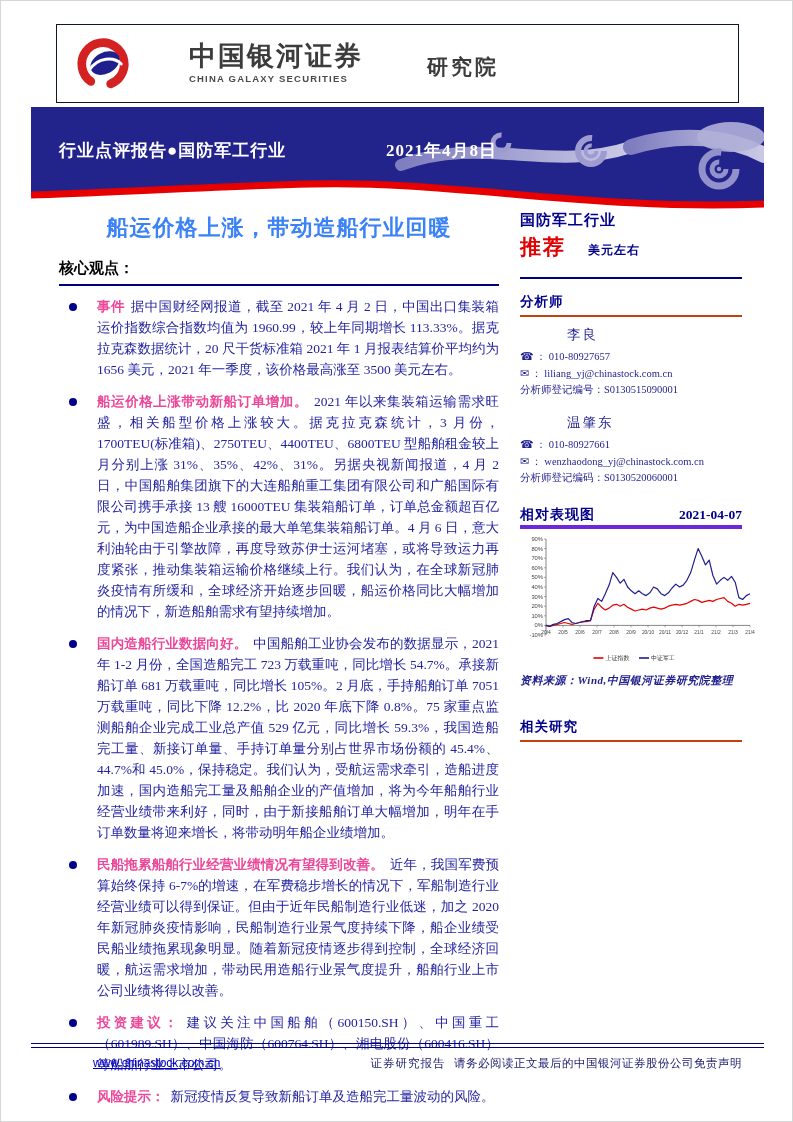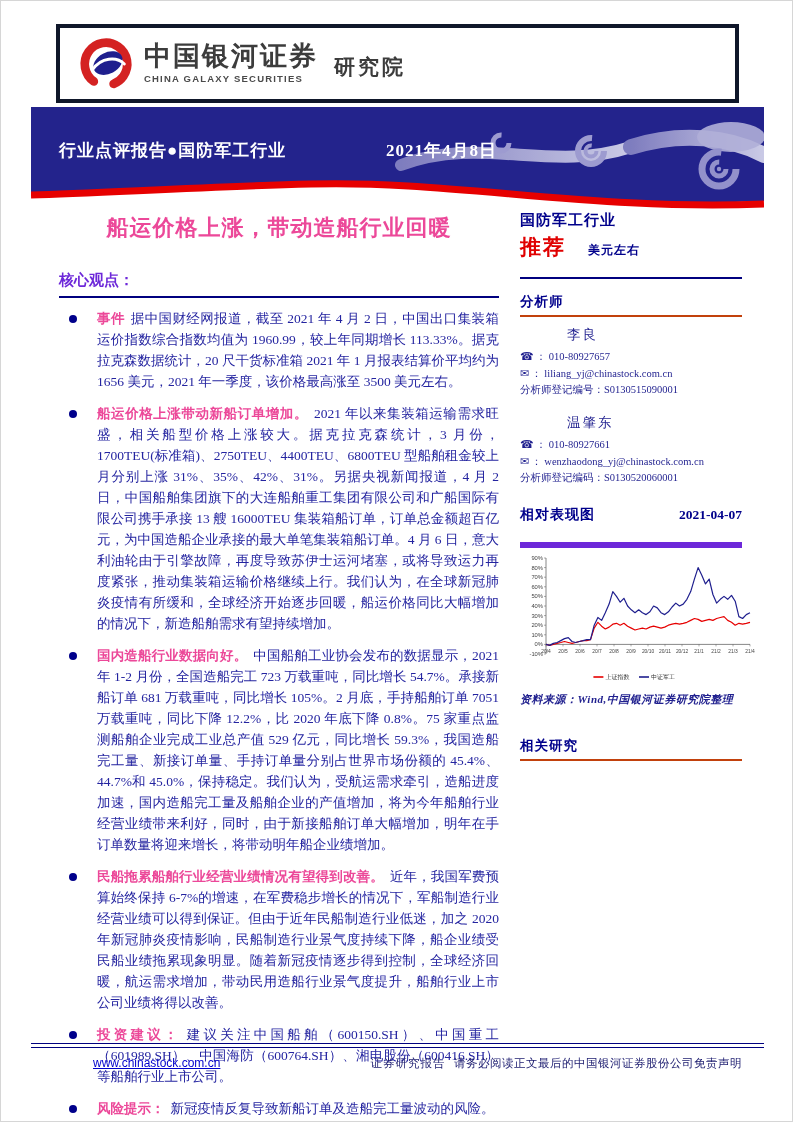--- a/index.html
+++ b/index.html
@@ -4,44 +4,44 @@
 <style>
   html,body{margin:0;padding:0;background:#e8e8e8;}
   .page{
     position:relative;width:793px;height:1122px;margin:0 auto;
     background:#ffffff;border:1px solid #d6d6d6;box-sizing:border-box;
     font-family:"Liberation Serif", serif;overflow:hidden;
   }
   
   .header-box{
     position:absolute;left:55px;top:23px;width:683px;height:79px;
-    border:4px solid #0f172a;box-sizing:border-box;background:#fff;
-    display:flex;align-items:center;padding-left:18px;
+    border:1px solid #0f172a;box-sizing:border-box;background:#fff;
+    display:flex;align-items:center;padding-left:18px;gap:48px;
   }
   .logo-swirl{width:56px;height:56px;flex:0 0 auto;}
   .brand-block{margin-left:10px;line-height:1;}
   .brand-cn{font-size:27px;font-weight:bold;color:#3c3c3c;letter-spacing:2px;font-family:"Liberation Sans",sans-serif;}
   .brand-en{font-size:9.5px;font-weight:bold;color:#4a4a4a;letter-spacing:1.2px;margin-top:4px;font-family:"Liberation Sans",sans-serif;}
   .dept{font-size:21px;font-weight:bold;color:#3c3c3c;margin-left:16px;margin-top:6px;letter-spacing:3px;font-family:"Liberation Sans",sans-serif;}
   
   .banner{position:absolute;left:30px;top:106px;width:712px;height:102px;}
   .banner svg{position:absolute;left:0;top:0;}
   .banner-text{
     position:absolute;left:28px;top:32px;color:#ffffff;font-weight:bold;
     font-size:17px;letter-spacing:1px;white-space:nowrap;
   }
   .banner-date{position:absolute;left:355px;top:32px;color:#ffffff;font-weight:bold;font-size:17px;letter-spacing:1px;}
   
   .left-col{position:absolute;left:58px;top:212px;width:440px;}
   .doc-title{
-    text-align:center;color:#ec4899;font-weight:bold;font-size:22px;
-    letter-spacing:1px;margin:0 0 28px 0;
+    text-align:center;color:#3b82f6;font-weight:bold;font-size:22px;
+    letter-spacing:1px;margin:0 0 16px 0;
   }
   .section-label{
-    color:#6d28d9;font-weight:bold;font-size:15px;
+    color:#000000;font-weight:bold;font-size:15px;
     padding-bottom:6px;border-bottom:2px solid #00007f;margin-bottom:10px;
   }
   .bullet{display:flex;margin-bottom:11px;}
   .bullet .dot{
     flex:0 0 auto;width:8px;height:8px;border-radius:50%;
     background:#00008b;margin:7px 10px 0 10px;
   }
   .bullet p{
     margin:0 0 0 10px;flex:1;font-size:13.5px;line-height:21px;
     color:#2424a0;text-align:justify;
@@ -57,21 +57,21 @@
   .block-header{
     font-size:13.5px;font-weight:bold;color:#00008b;margin-top:14px;
     padding-bottom:4px;border-bottom:2px solid #c2410c;width:222px;letter-spacing:1px;
   }
   .analyst{margin-top:9px;}
   .analyst .name{font-size:13.5px;color:#1f1f8e;letter-spacing:2px;margin-bottom:4px;margin-left:47px;}
   .contact-line{font-size:10.5px;color:#1f1f8e;line-height:16px;white-space:nowrap;}
   .contact-line .cicon{font-size:11px;margin-right:2px;}
   .chart-header{
     display:flex;justify-content:space-between;align-items:baseline;
-    margin-top:20px;padding-bottom:18px;border-bottom:6px solid #6d28d9;width:222px;
+    margin-top:20px;padding-bottom:1px;border-bottom:4px solid #6d28d9;width:222px;
   }
   .chart-title{font-size:14px;font-weight:bold;color:#00008b;letter-spacing:1px;}
   .chart-date{font-size:13.5px;font-weight:bold;color:#00008b;text-align:right;}
   .chart-wrap{margin-top:4px;width:238px;}
   .source-line{font-size:11px;font-weight:bold;font-style:italic;color:#1f1f8e;margin-top:4px;letter-spacing:0.5px;}
   .related{margin-top:30px;}
   
   .footer-rule{
     position:absolute;left:30px;top:1042px;width:733px;height:3px;
     border-top:1.5px solid #00007f;border-bottom:1.5px solid #00007f;

